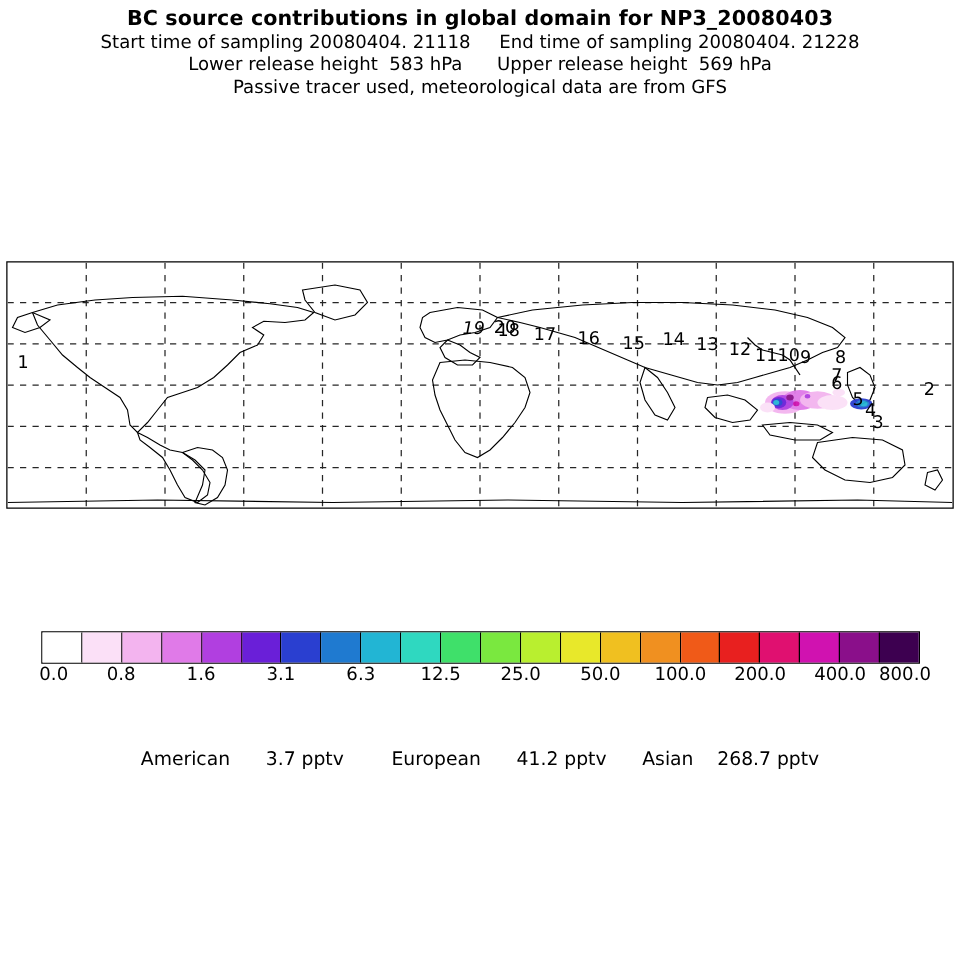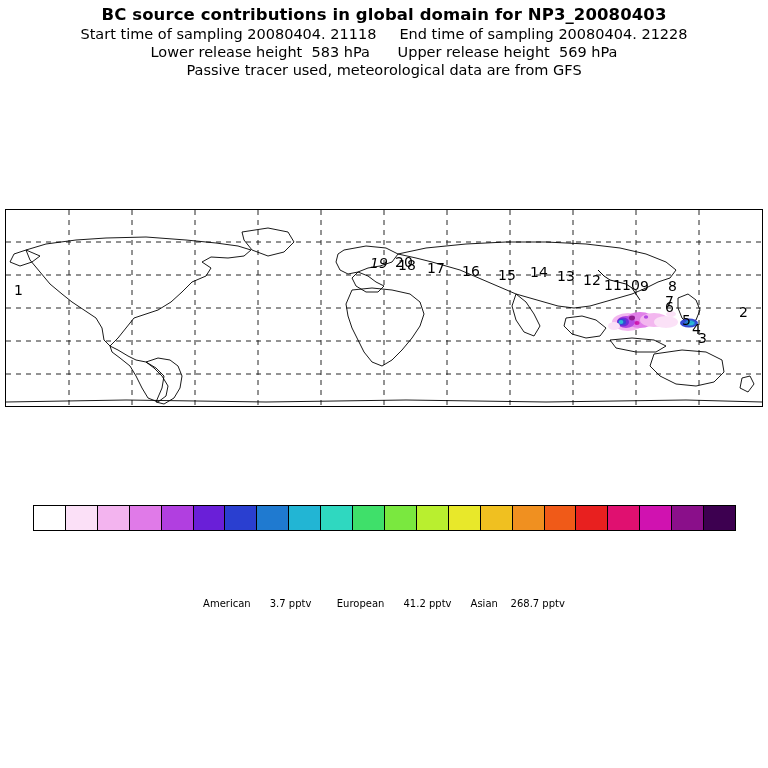--- a/index.html
+++ b/index.html
@@ -121,21 +121,21 @@
     left: 0;
     top: 592px;
     width: 768px;
     text-align: center;
   }
   .footer-main {
     font-size: 15.5px;
     white-space: pre;
   }
   .footer-row {
-    font-size: 10px;
+    font-size: 15px;
     margin-top: 6px;
     white-space: pre;
   }
 </style>
 </head>
 <body>
 
 <div class="page">
 
   <div class="header">
@@ -276,19 +276,33 @@
         <div class="cbar-cell" style="background: rgb(232, 232, 42);"></div>
         <div class="cbar-cell" style="background: rgb(240, 192, 32);"></div>
         <div class="cbar-cell" style="background: rgb(240, 144, 32);"></div>
         <div class="cbar-cell" style="background: rgb(240, 90, 24);"></div>
         <div class="cbar-cell" style="background: rgb(232, 32, 31);"></div>
         <div class="cbar-cell" style="background: rgb(224, 16, 112);"></div>
         <div class="cbar-cell" style="background: rgb(208, 18, 176);"></div>
         <div class="cbar-cell" style="background: rgb(138, 15, 138);"></div>
         <div class="cbar-cell" style="background: rgb(61, 0, 80);"></div>
       </div>
+    <div class="cbar-ticks" id="cbar-ticks">
+        <span class="cbar-tick" style="left: 10px;">0.0</span>
+        <span class="cbar-tick" style="left: 63.9091px;">0.8</span>
+        <span class="cbar-tick" style="left: 127.818px;">1.6</span>
+        <span class="cbar-tick" style="left: 191.727px;">3.1</span>
+        <span class="cbar-tick" style="left: 255.636px;">6.3</span>
+        <span class="cbar-tick" style="left: 319.545px;">12.5</span>
+        <span class="cbar-tick" style="left: 383.455px;">25.0</span>
+        <span class="cbar-tick" style="left: 447.364px;">50.0</span>
+        <span class="cbar-tick" style="left: 511.273px;">100.0</span>
+        <span class="cbar-tick" style="left: 575.182px;">200.0</span>
+        <span class="cbar-tick" style="left: 639.091px;">400.0</span>
+        <span class="cbar-tick" style="left: 691px;">800.0</span>
+      </div>
   </div>
 
   <div class="footer">
     <div class="footer-row">American      3.7 pptv        European      41.2 pptv      Asian    268.7 pptv</div>
   </div>
 
 </div>
 
 </body></html>

